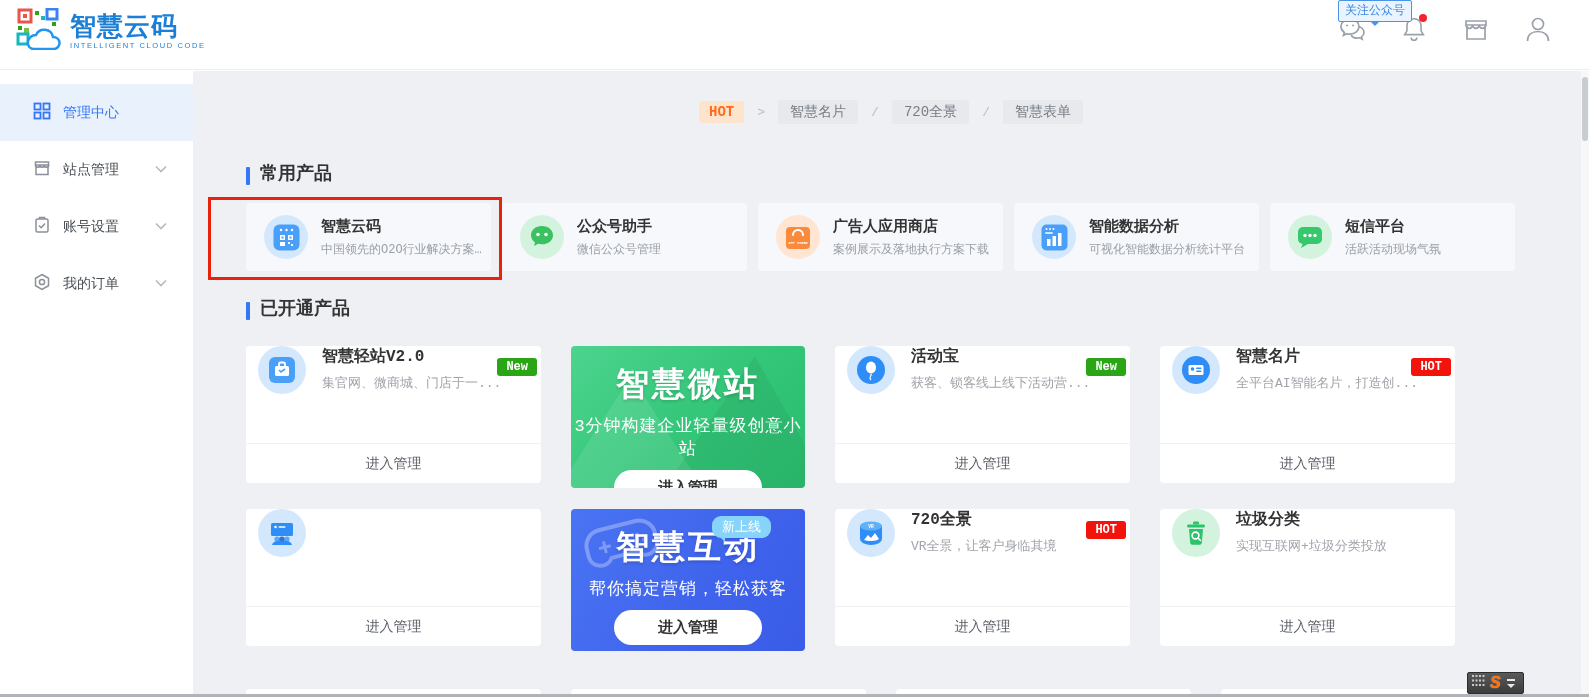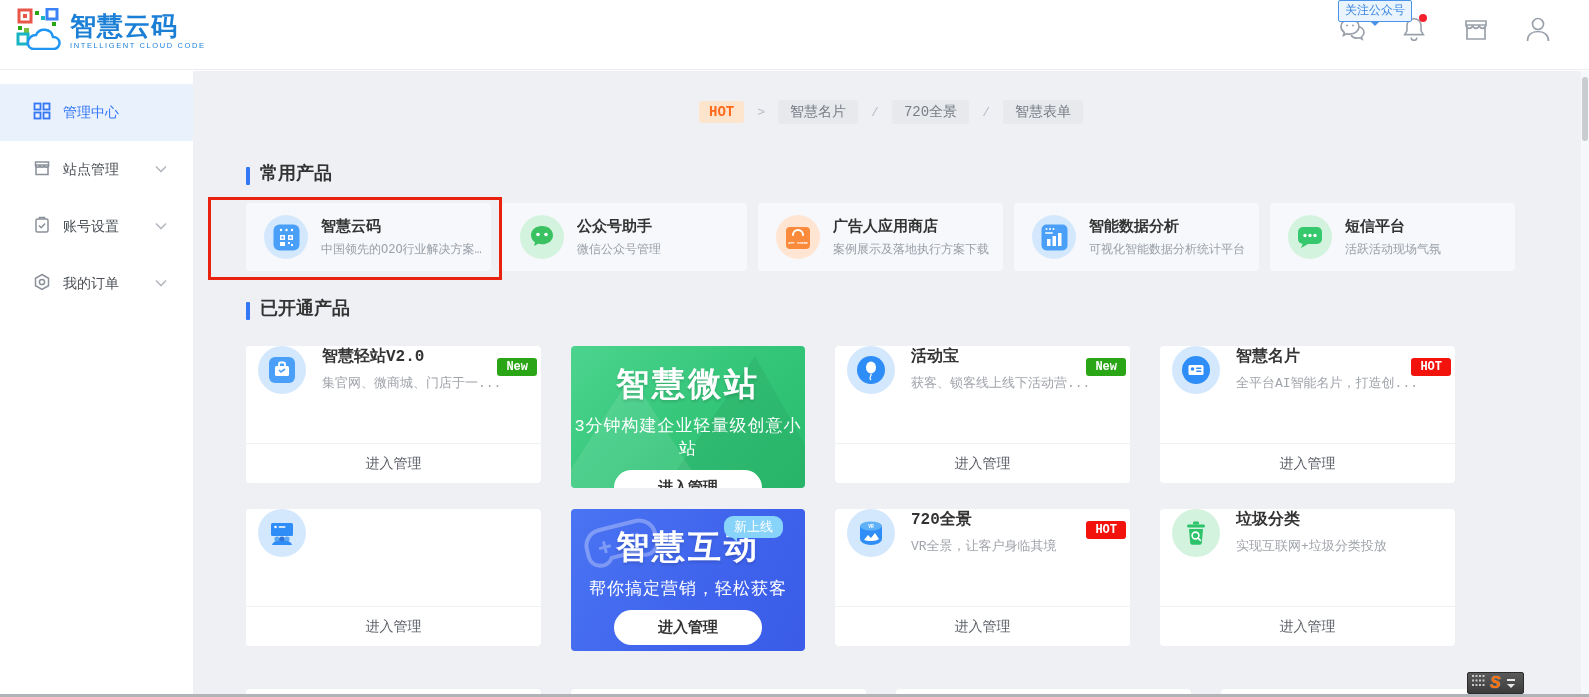--- a/index.html
+++ b/index.html
@@ -65,21 +65,21 @@
 
   
   .banner { width:234px; height:142px; border-radius:4px; position:relative; overflow:hidden; color:#fff; text-align:center; cursor:pointer; }
   .banner-green { background:linear-gradient(135deg,#4cd48e 0%,#33c578 55%,#2abd6e 100%); }
   .banner-green:before { content:""; position:absolute; left:-30px; top:30px; width:180px; height:140px; background:rgba(255,255,255,0.10); clip-path:polygon(0 100%,50% 0,100% 100%); }
   .banner-green:after { content:""; position:absolute; right:-40px; top:10px; width:200px; height:160px; background:rgba(0,0,0,0.05); clip-path:polygon(0 100%,55% 0,100% 100%); }
   .banner-blue { background:linear-gradient(120deg,#4a74f3 0%,#3f63ec 60%,#3a5ce8 100%); }
   .banner-title { position:relative; z-index:2; font-size:33px; font-weight:bold; letter-spacing:3px; margin-top:16px; text-shadow:0 2px 3px rgba(0,0,0,0.15); }
   .banner-sub { position:relative; z-index:2; font-size:17px; margin-top:7px; letter-spacing:1px; }
   .banner-btn { position:relative; z-index:2; display:inline-block; margin-top:10px; background:#fff; color:#333; font-size:15px; font-weight:bold; padding:8px 44px; border-radius:18px; cursor:pointer; }
-  .banner-badge { position:absolute; z-index:3; top:7px; right:22px; background:#87d3f9; color:#fff; font-size:13px; padding:2px 10px; border-radius:9px; }
+  .banner-badge { position:absolute; z-index:3; top:7px; right:34px; background:#87d3f9; color:#fff; font-size:13px; padding:2px 10px; border-radius:9px; }
   .banner-badge:after { content:""; position:absolute; left:8px; bottom:-4px; border:5px solid transparent; border-top-color:#87d3f9; border-bottom:none; border-right:none; }
   .gamepad-mark { position:absolute; left:12px; top:8px; opacity:0.30; transform:rotate(-14deg); z-index:1; }
 
   
   .row3 { position:absolute; left:53px; top:618px; display:flex; gap:30px; }
   .stub { width:295px; height:14px; background:#fff; border-radius:4px 4px 0 0; }
 
   
   .scrollbar { position:absolute; top:71px; right:0; bottom:0; width:8px; background:#f6f7f8; z-index:25; }
   .scroll-thumb { position:absolute; top:6px; left:1px; width:6px; height:64px; background:#c9ccd0; border-radius:3px; cursor:pointer; }

